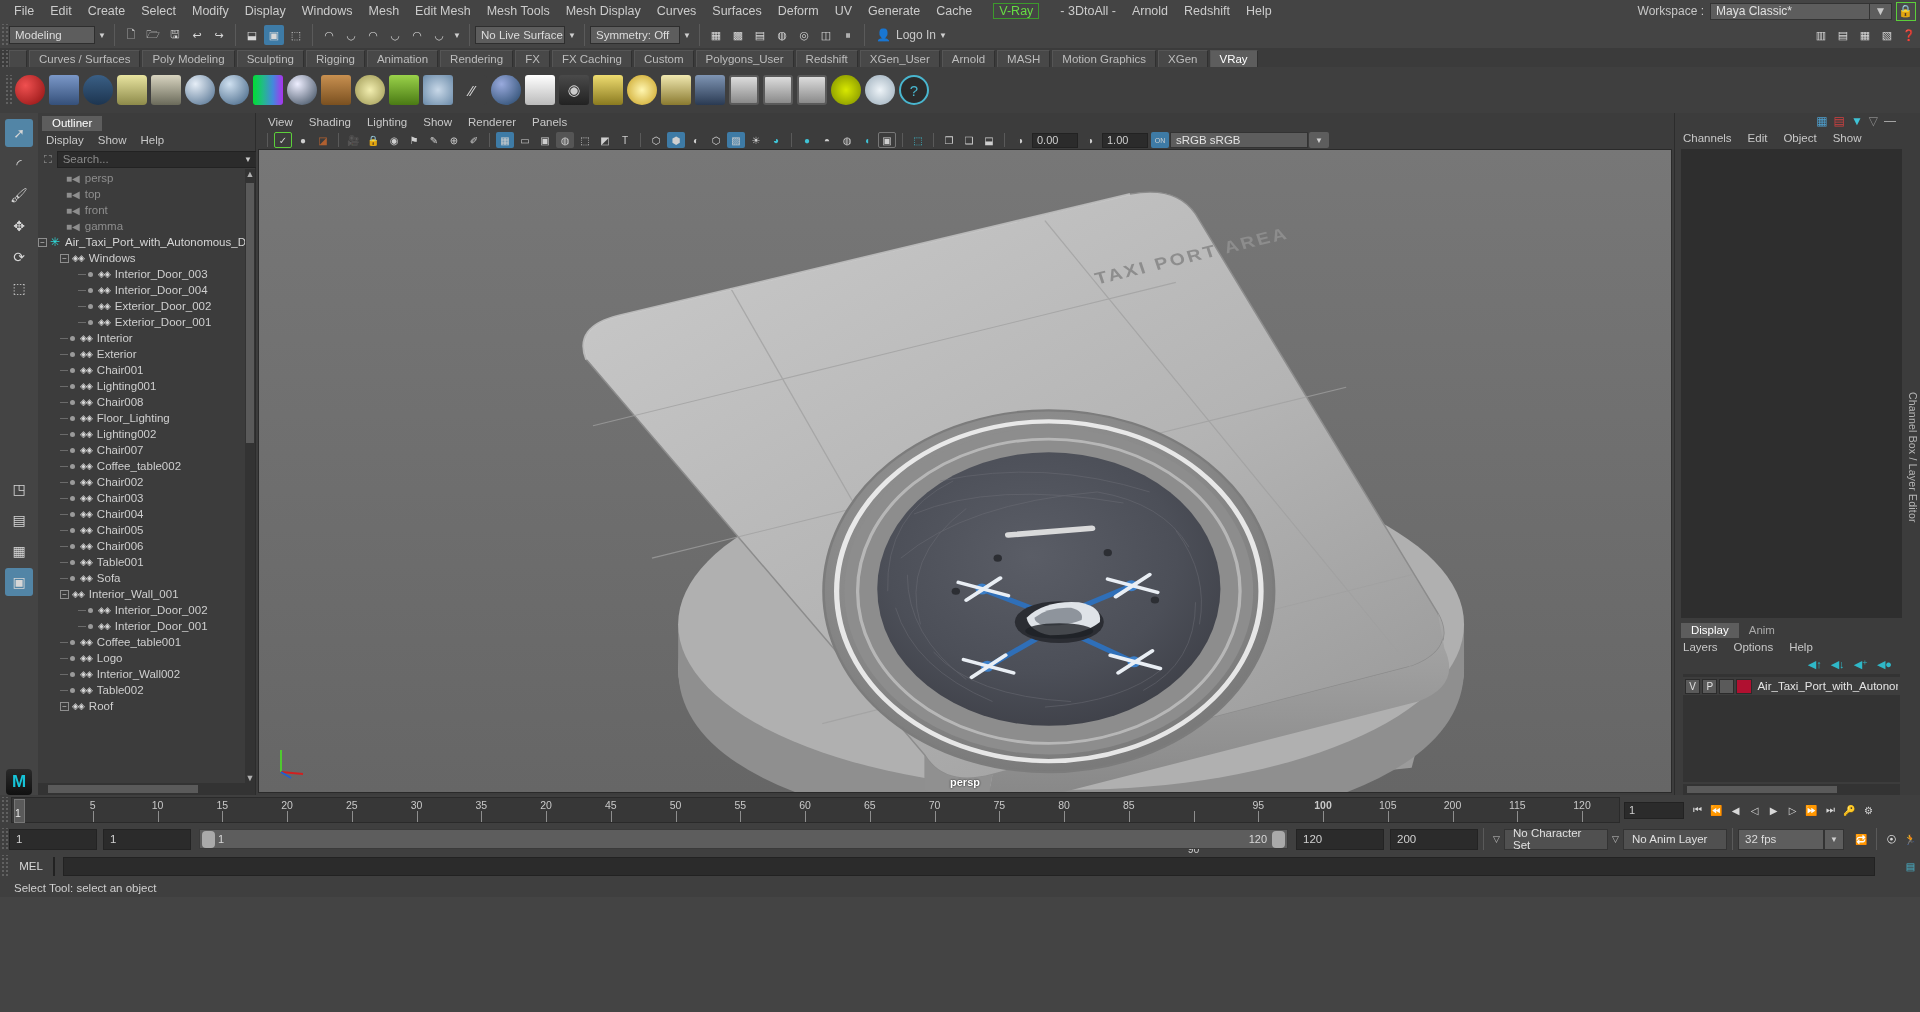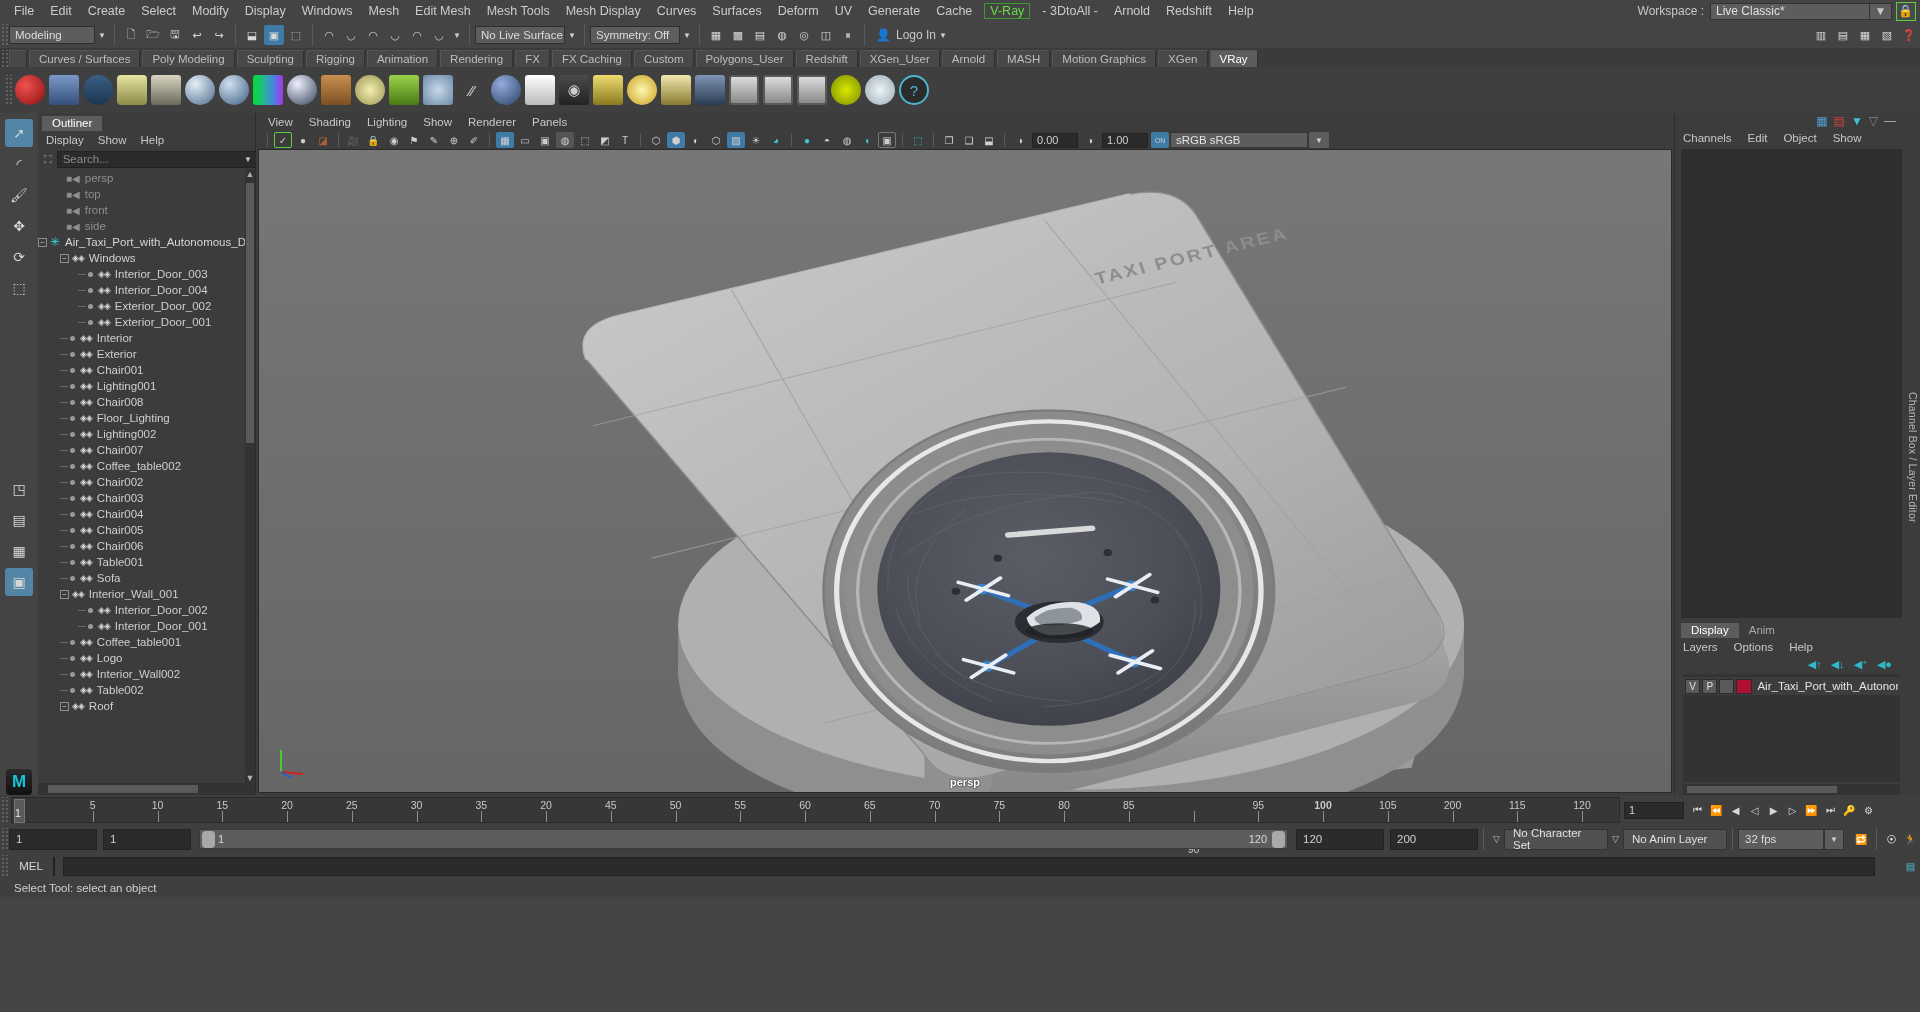--- a/index.html
+++ b/index.html
@@ -8,21 +8,21 @@
 
   
   .row{ display:flex; align-items:center; }
   .sep{ width:1px; height:22px; background:#2a2a2a; margin:0 5px; border-right:1px solid #5a5a5a; }
   .gripdots{ width:9px; height:100%; background-image:radial-gradient(#6a6a6a 1px, transparent 1px);
              background-size:4px 4px; background-position:1px 2px; opacity:.8; flex:0 0 9px; }
 
   
   #menubar{ height:22px; background:#444444; display:flex; align-items:center; padding-left:6px; }
   #menubar .mi{ padding:2px 8px; color:#cccccc; font-size:12.5px; white-space:nowrap; }
-  #menubar .vray{ color:#66dd44; border:1px solid #3c9a2c; padding:0px 5px; margin:0 4px; }
+  #menubar .vray{ color:#66dd44; border:1px solid #3c9a2c; padding:0px 5px; margin:0 13px; }
   #wsbar{ margin-left:auto; display:flex; align-items:center; padding-right:4px; }
   #wsbar .lbl{ color:#c8c8c8; margin-right:6px; }
   .ws-combo{ width:160px; height:17px; background:#5d5d5d; border:1px solid #333; display:flex; align-items:center;
              padding-left:5px; color:#e0e0e0; font-size:12px; }
   .ws-arrow{ width:22px; height:17px; background:#5d5d5d; border:1px solid #333; border-left:none;
              display:flex; align-items:center; justify-content:center; }
   .ws-lock{ width:20px; height:19px; border:1px solid #5ccf3a; background:#4a4a4a; margin-left:4px;
             display:flex; align-items:center; justify-content:center; color:#f0b000; font-size:12px; }
 
   
@@ -172,21 +172,21 @@
   <div class="mi">Generate</div>
   <div class="mi">Cache</div>
   <div class="mi vray">V-Ray</div>
   <div class="mi">- 3DtoAll -</div>
   <div class="mi">Arnold</div>
   <div class="mi">Redshift</div>
   <div class="mi">Help</div>
 
   <div id="wsbar">
     <span class="lbl">Workspace :</span>
-    <div class="ws-combo">Live Classic*</div>
+    <div class="ws-combo">Maya Classic*</div>
     <div class="ws-arrow">▼</div>
     <div class="ws-lock">🔒</div>
   </div>
 </div>
 
 <div id="statusbar">
   <div class="gripdots" style="height:22px;"></div>
   <div class="combo-sm" style="width:86px;">Modeling</div>
   <div class="combo-arrow">▼</div>
   <div class="sep"></div>
@@ -332,21 +332,21 @@
           <span class="nm">top</span>
         </div>
         <div class="orow cam">
           <span style="width:28px"></span>
           <span class="camico">■◀</span>
           <span class="nm">front</span>
         </div>
         <div class="orow cam">
           <span style="width:28px"></span>
           <span class="camico">■◀</span>
-          <span class="nm">side</span>
+          <span class="nm">gamma</span>
         </div>
         <div class="orow root">
           <span style="width:12px"></span>
           <span class="expander">−</span>
           <span class="starico">✳</span>
           <span class="nm">Air_Taxi_Port_with_Autonomous_Dron</span>
         </div>
         <div class="orow ">
           <span style="width:22px"></span>
           <span class="expander">−</span>

